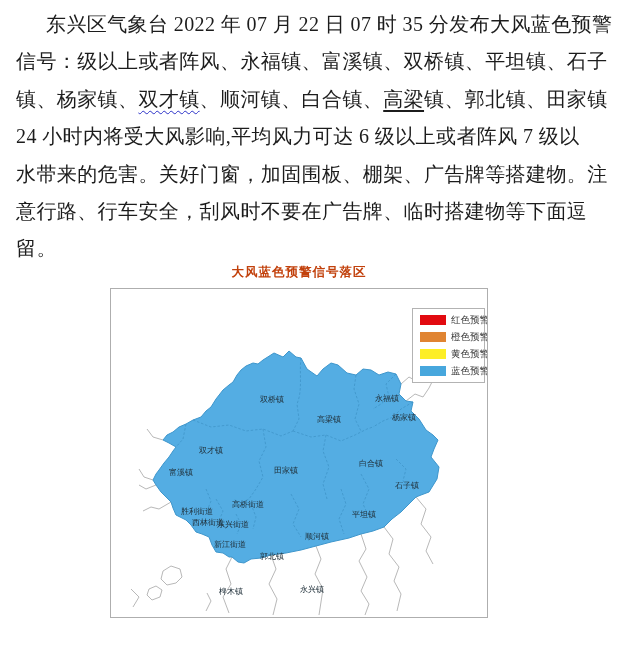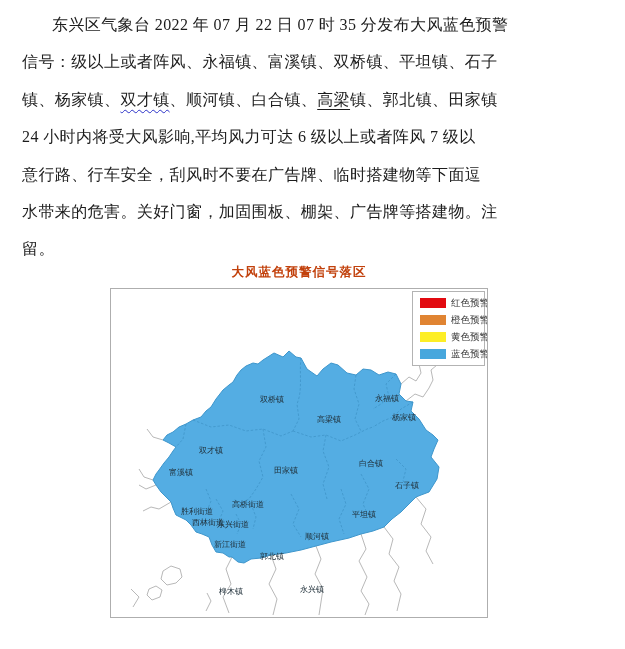--- a/index.html
+++ b/index.html
@@ -1,54 +1,54 @@
 <!DOCTYPE html>
 <html><head>
 <meta charset="utf-8">
 <style>
   * { margin:0; padding:0; box-sizing:border-box; }
   html,body { width:625px; height:649px; background:#ffffff; overflow:hidden; }
   body { font-family:"Liberation Serif","DejaVu Serif",serif; color:#1c1c1c; }
 
-  .para { margin:6px 20px 0 22px; font-size:16px; line-height:37.4px; letter-spacing:0.4px; }
+  .para { margin:6px 20px 0 16px; font-size:20px; line-height:37.4px; letter-spacing:0.4px; }
   .para .line { white-space:nowrap; }
   .para .indent { text-indent:30px; }
 
   .wavy-blue { text-decoration-line:underline; text-decoration-style:wavy;
                text-decoration-color:#2b32c8; text-decoration-thickness:1px; text-underline-offset:4px; }
   .wavy-red  { text-decoration-line:underline; text-decoration-style:wavy;
                text-decoration-color:#d21f1f; text-decoration-thickness:1px; text-underline-offset:4px;text-decoration:underline; }
 
   .map-title { width:378px; margin:-4px 0 0 110px; text-align:center;
                font-family:"Liberation Sans","DejaVu Sans",sans-serif;
                font-size:12.5px; font-weight:bold; letter-spacing:1px; color:#c2410c; }
 
   .map-box { position:relative; width:378px; height:330px; margin:7px 0 0 110px;
              border:1px solid #aeaeae; background:#fff; overflow:hidden; }
   .map-box svg { display:block; }
   .map-box svg text { font-family:"Liberation Sans","DejaVu Sans",sans-serif;
                       font-size:8px; fill:#20303a; }
 
-  .legend { position:absolute; left:301px; top:2px; width:73px;
+  .legend { position:absolute; left:301px; top:19px; width:73px;
             background:#fff; border:1px solid #b3b3b3; padding:3px 0 2px 0; }
   .legend-row { display:flex; align-items:center; gap:5px; padding:2px 0 2px 7px; }
   .legend-swatch { width:26px; height:10px; flex:0 0 26px; }
   .legend-label { font-family:"Liberation Sans","DejaVu Sans",sans-serif;
                   font-size:9.5px; color:#333; white-space:nowrap; }
 </style>
 </head>
 <body>
 
 <div class="para">
   <div class="line indent">东兴区气象台 2022 年 07 月 22 日 07 时 35 分发布大风蓝色预警</div>
   <div class="line">信号：级以上或者阵风、永福镇、富溪镇、双桥镇、平坦镇、石子</div>
   <div class="line"><span>镇、杨家镇、</span><span class="wavy-blue">双才镇</span><span>、顺河镇、白合镇、</span><span class="wavy-red">高梁</span><span>镇、郭北镇、田家镇</span></div>
   <div class="line">24 小时内将受大风影响,平均风力可达 6 级以上或者阵风 7 级以</div>
+  <div class="line">水带来的危害。关好门窗，加固围板、棚架、广告牌等搭建物。注</div>
   <div class="line">意行路、行车安全，刮风时不要在广告牌、临时搭建物等下面逗</div>
-  <div class="line">水带来的危害。关好门窗，加固围板、棚架、广告牌等搭建物。注</div>
   <div class="line">留。</div>
 </div>
 
 <div class="map-title">大风蓝色预警信号落区</div>
 
 <div class="map-box">
   <svg id="map-svg" width="376" height="330" viewBox="0 0 376 330">
 
     <g fill="none" stroke="#9a9a9a" stroke-width="0.7">
       <path d="M290,95 L298,88 305,92 310,84 308,75 315,69 320,72"></path>

